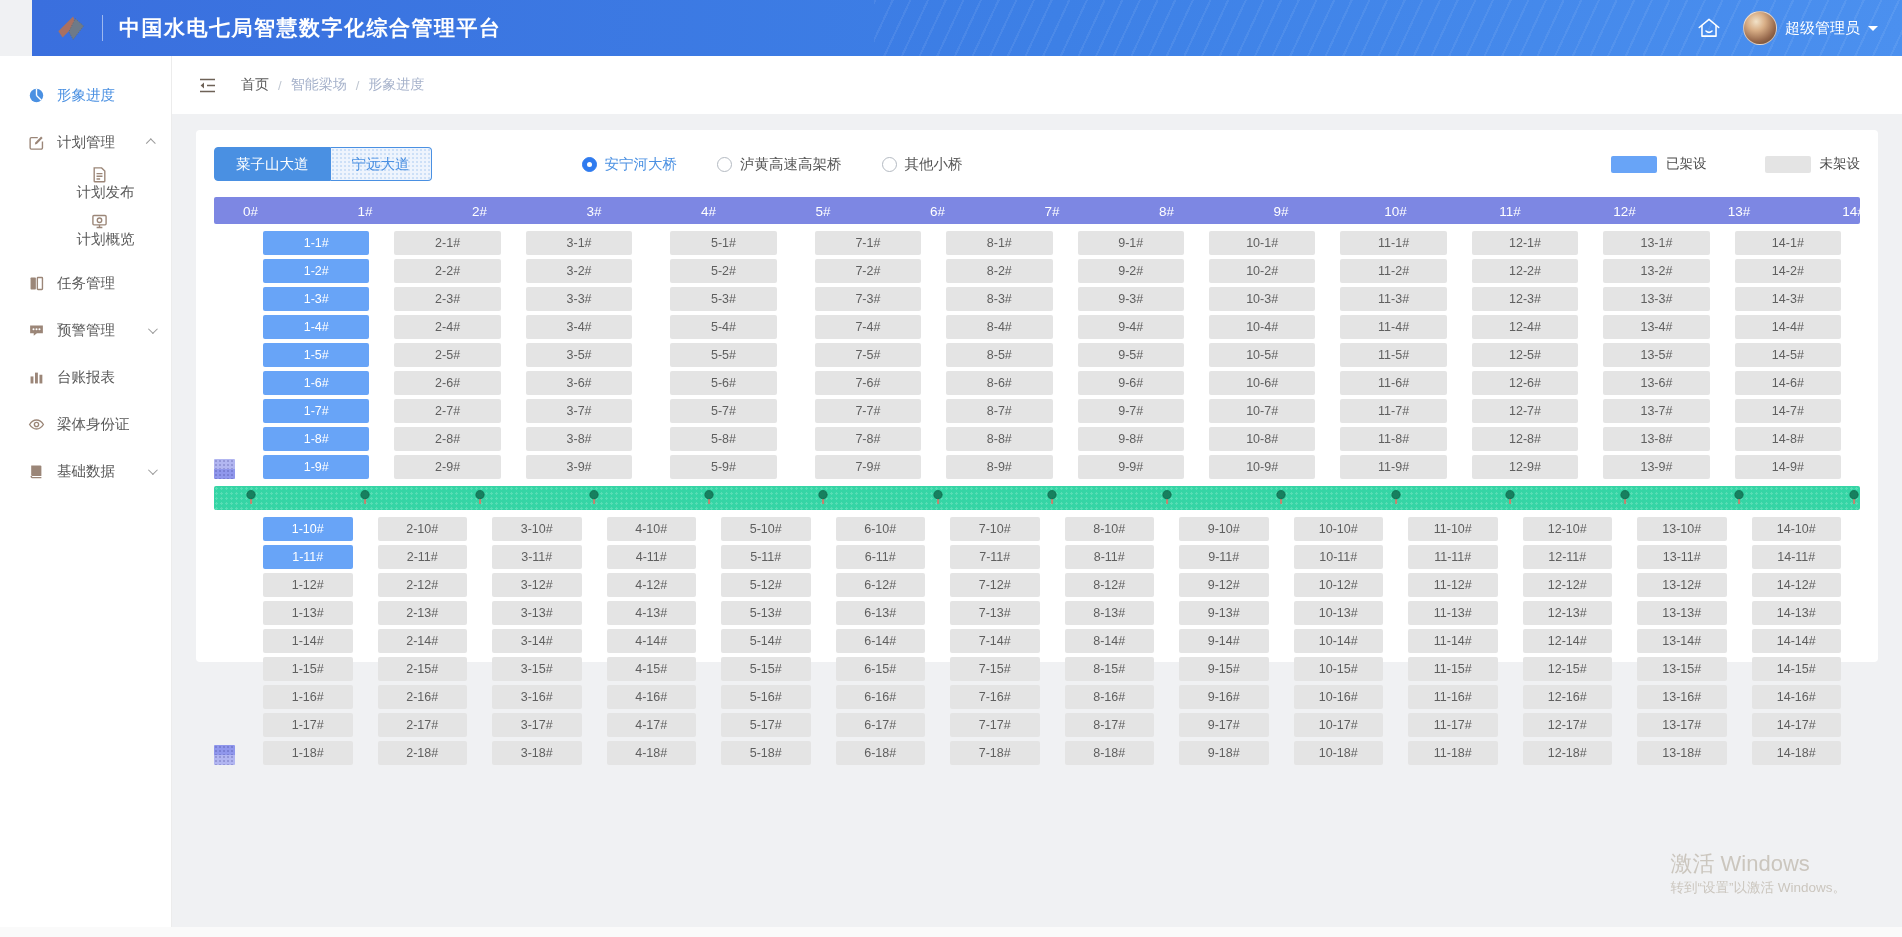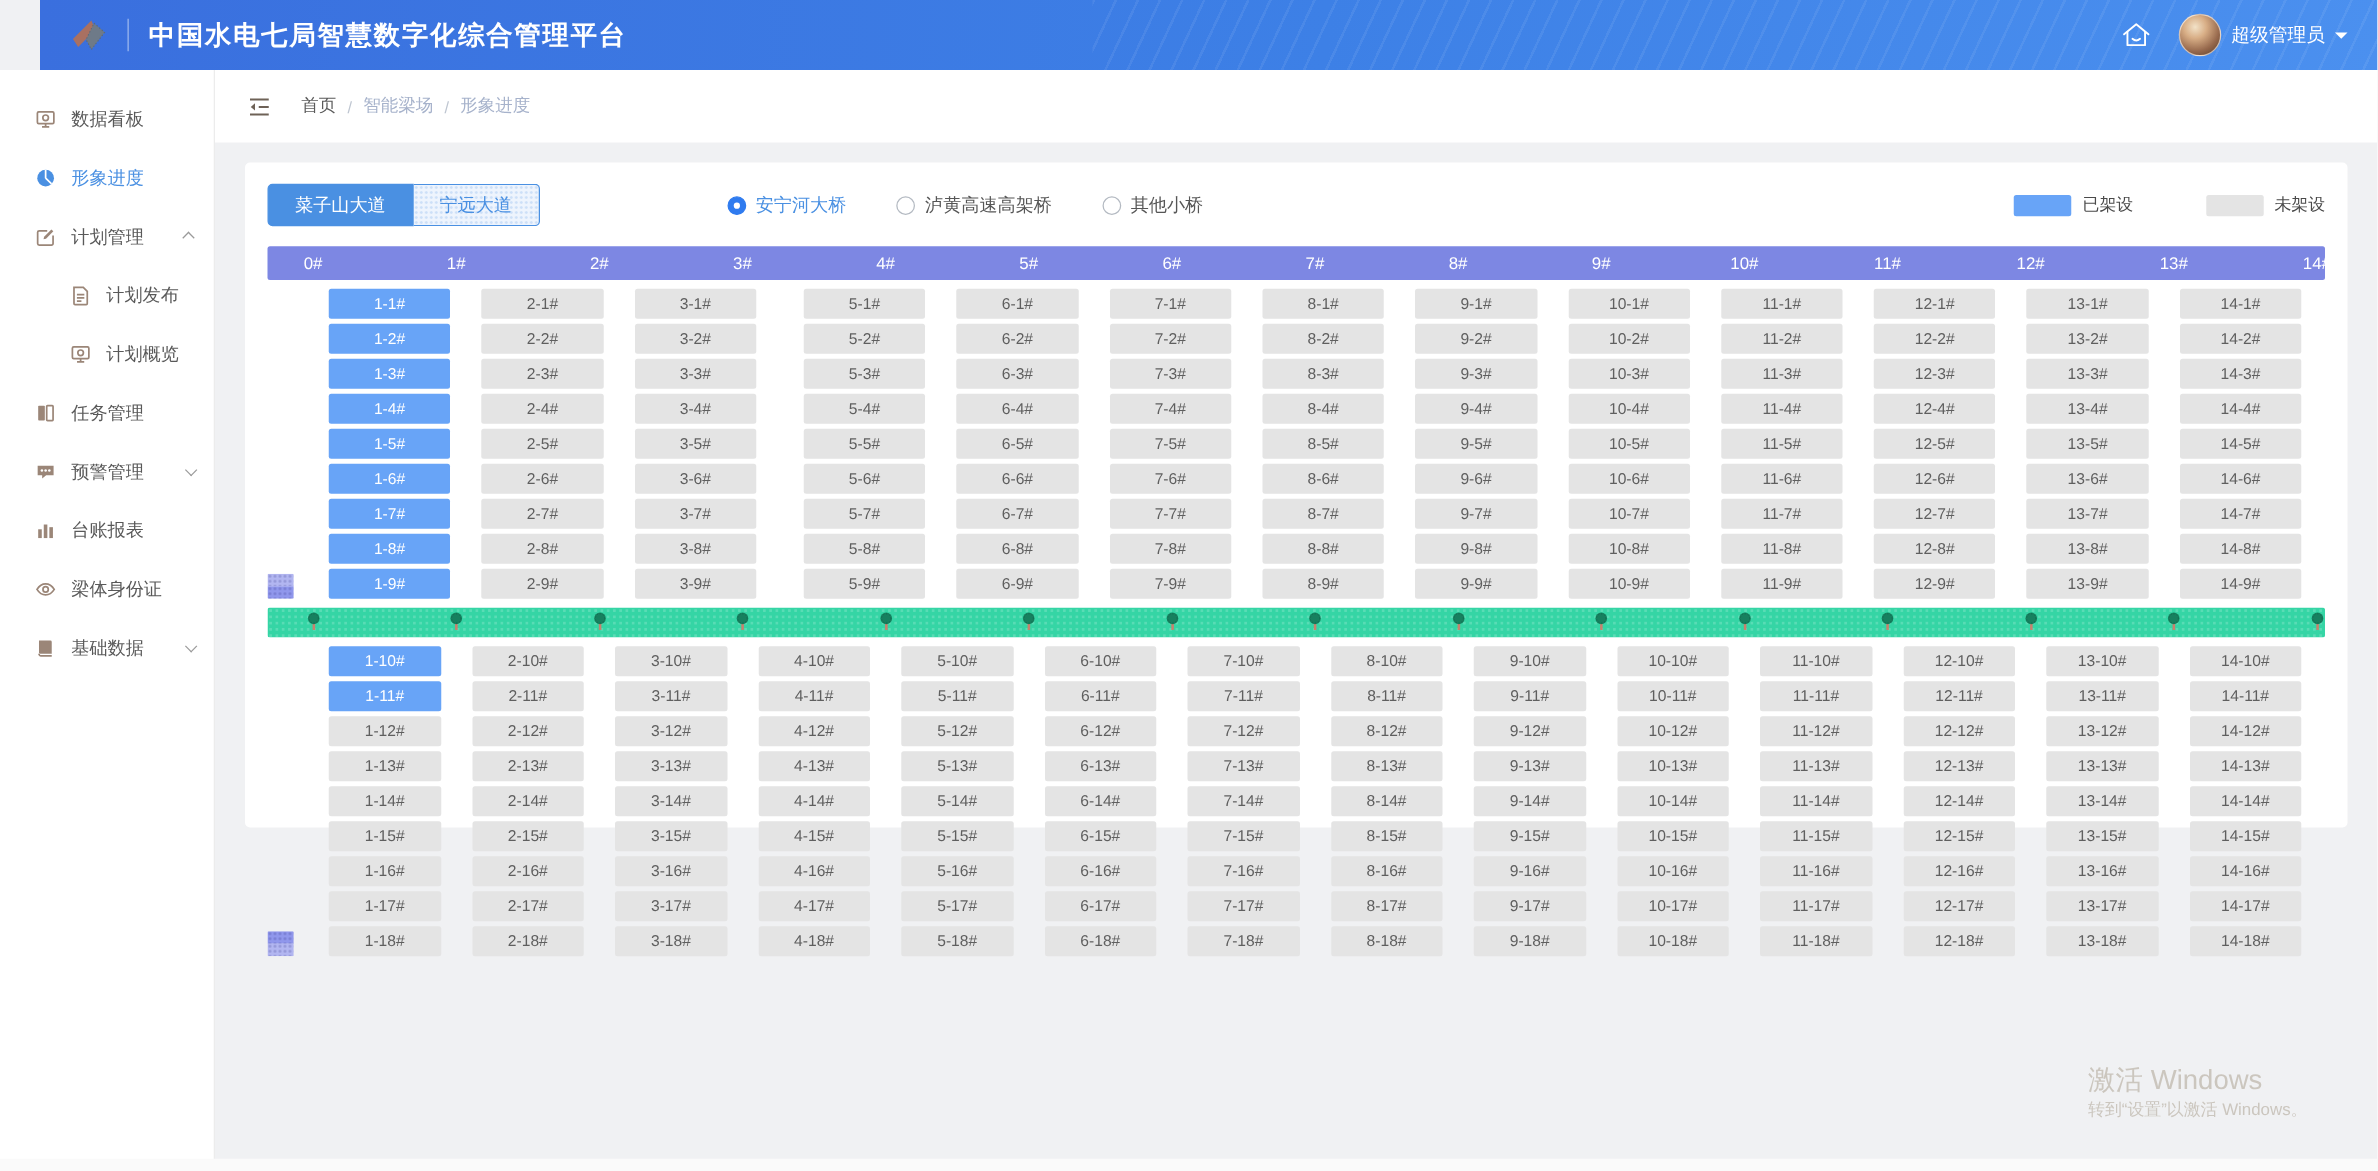--- a/index.html
+++ b/index.html
@@ -26,21 +26,21 @@
 
   
   .layout { display:flex; height:881px; }
   .sidebar { width:172px; background:#fff; border-right:1px solid #ececec; padding-top:16px; flex:none; }
   .menu-item { display:flex; align-items:center; height:47px; padding:0 16px 0 28px;
     font-size:14.5px; color:#595959; cursor:pointer; white-space:nowrap; }
   .menu-item .micon { width:17px; height:17px; margin-right:12px; color:#9b8678; flex:none; }
   .menu-item .micon svg { width:100%; height:100%; display:block; }
   .menu-item.active { color:#4a90e2; }
   .menu-item.active .micon { color:#4a90e2; }
-  .menu-item.sub { padding-left:56px; }
+  .menu-item.sub { padding-left:56px;flex-direction:column; }
   .arrow { margin-left:auto; width:7px; height:7px; border-right:1.5px solid #9a9a9a; border-bottom:1.5px solid #9a9a9a; flex:none; }
   .arrow.down { transform:rotate(45deg) translateY(-2px); }
   .arrow.up { transform:rotate(-135deg) translateY(-1px); }
 
   .main { flex:1; display:flex; flex-direction:column; min-width:0; position:relative; }
   .breadcrumb-bar { height:58px; background:#fff; display:flex; align-items:center; padding:0 26px; flex:none; }
   .crumb-collapse { width:19px; height:17px; color:#6e6257; margin-right:24px; cursor:pointer; }
   .crumb { font-size:14px; color:#5a5a5a; cursor:pointer; }
   .crumb.muted { color:#a6b2cb; }
   .crumb-sep { color:#bfc6d1; margin:0 9px; font-size:13px; }
@@ -113,30 +113,20 @@
       <div class="avatar"></div>
       <span class="user-name">超级管理员</span>
       <span class="caret"></span>
     </div>
   </div>
 </div>
 
 <div class="layout">
 
   <div class="sidebar" id="sidebar">
-      <div class="menu-item">
-        <span class="micon">
-          <svg viewBox="0 0 16 16" fill="none" stroke="currentColor" stroke-width="1.3">
-            <rect x="1.8" y="2.4" width="12.4" height="8.8" rx="1"></rect>
-            <circle cx="8" cy="6.8" r="2.1"></circle>
-            <path d="M8 11.2v2.1M5.3 13.7h5.4"></path>
-          </svg>
-        </span>
-        <span>数据看板</span>
-      </div>
       <div class="menu-item active">
         <span class="micon">
           <svg viewBox="0 0 16 16">
             <circle cx="8" cy="8" r="6.3" fill="currentColor"></circle>
             <path d="M8 8V1.7M8 8l4.5 4.4" stroke="#fff" stroke-width="1.3" fill="none"></path>
           </svg>
         </span>
         <span>形象进度</span>
       </div>
       <div class="menu-item">
@@ -337,31 +327,20 @@
                   <div class="cell">5-2#</div>
                   <div class="cell">5-3#</div>
                   <div class="cell">5-4#</div>
                   <div class="cell">5-5#</div>
                   <div class="cell">5-6#</div>
                   <div class="cell">5-7#</div>
                   <div class="cell">5-8#</div>
                   <div class="cell">5-9#</div>
                 </div>
                 <div class="pier-bar"></div>
-                <div class="col-cells">
-                  <div class="cell">6-1#</div>
-                  <div class="cell">6-2#</div>
-                  <div class="cell">6-3#</div>
-                  <div class="cell">6-4#</div>
-                  <div class="cell">6-5#</div>
-                  <div class="cell">6-6#</div>
-                  <div class="cell">6-7#</div>
-                  <div class="cell">6-8#</div>
-                  <div class="cell">6-9#</div>
-                </div>
                 <div class="pier-bar"></div>
                 <div class="col-cells">
                   <div class="cell">7-1#</div>
                   <div class="cell">7-2#</div>
                   <div class="cell">7-3#</div>
                   <div class="cell">7-4#</div>
                   <div class="cell">7-5#</div>
                   <div class="cell">7-6#</div>
                   <div class="cell">7-7#</div>
                   <div class="cell">7-8#</div>

